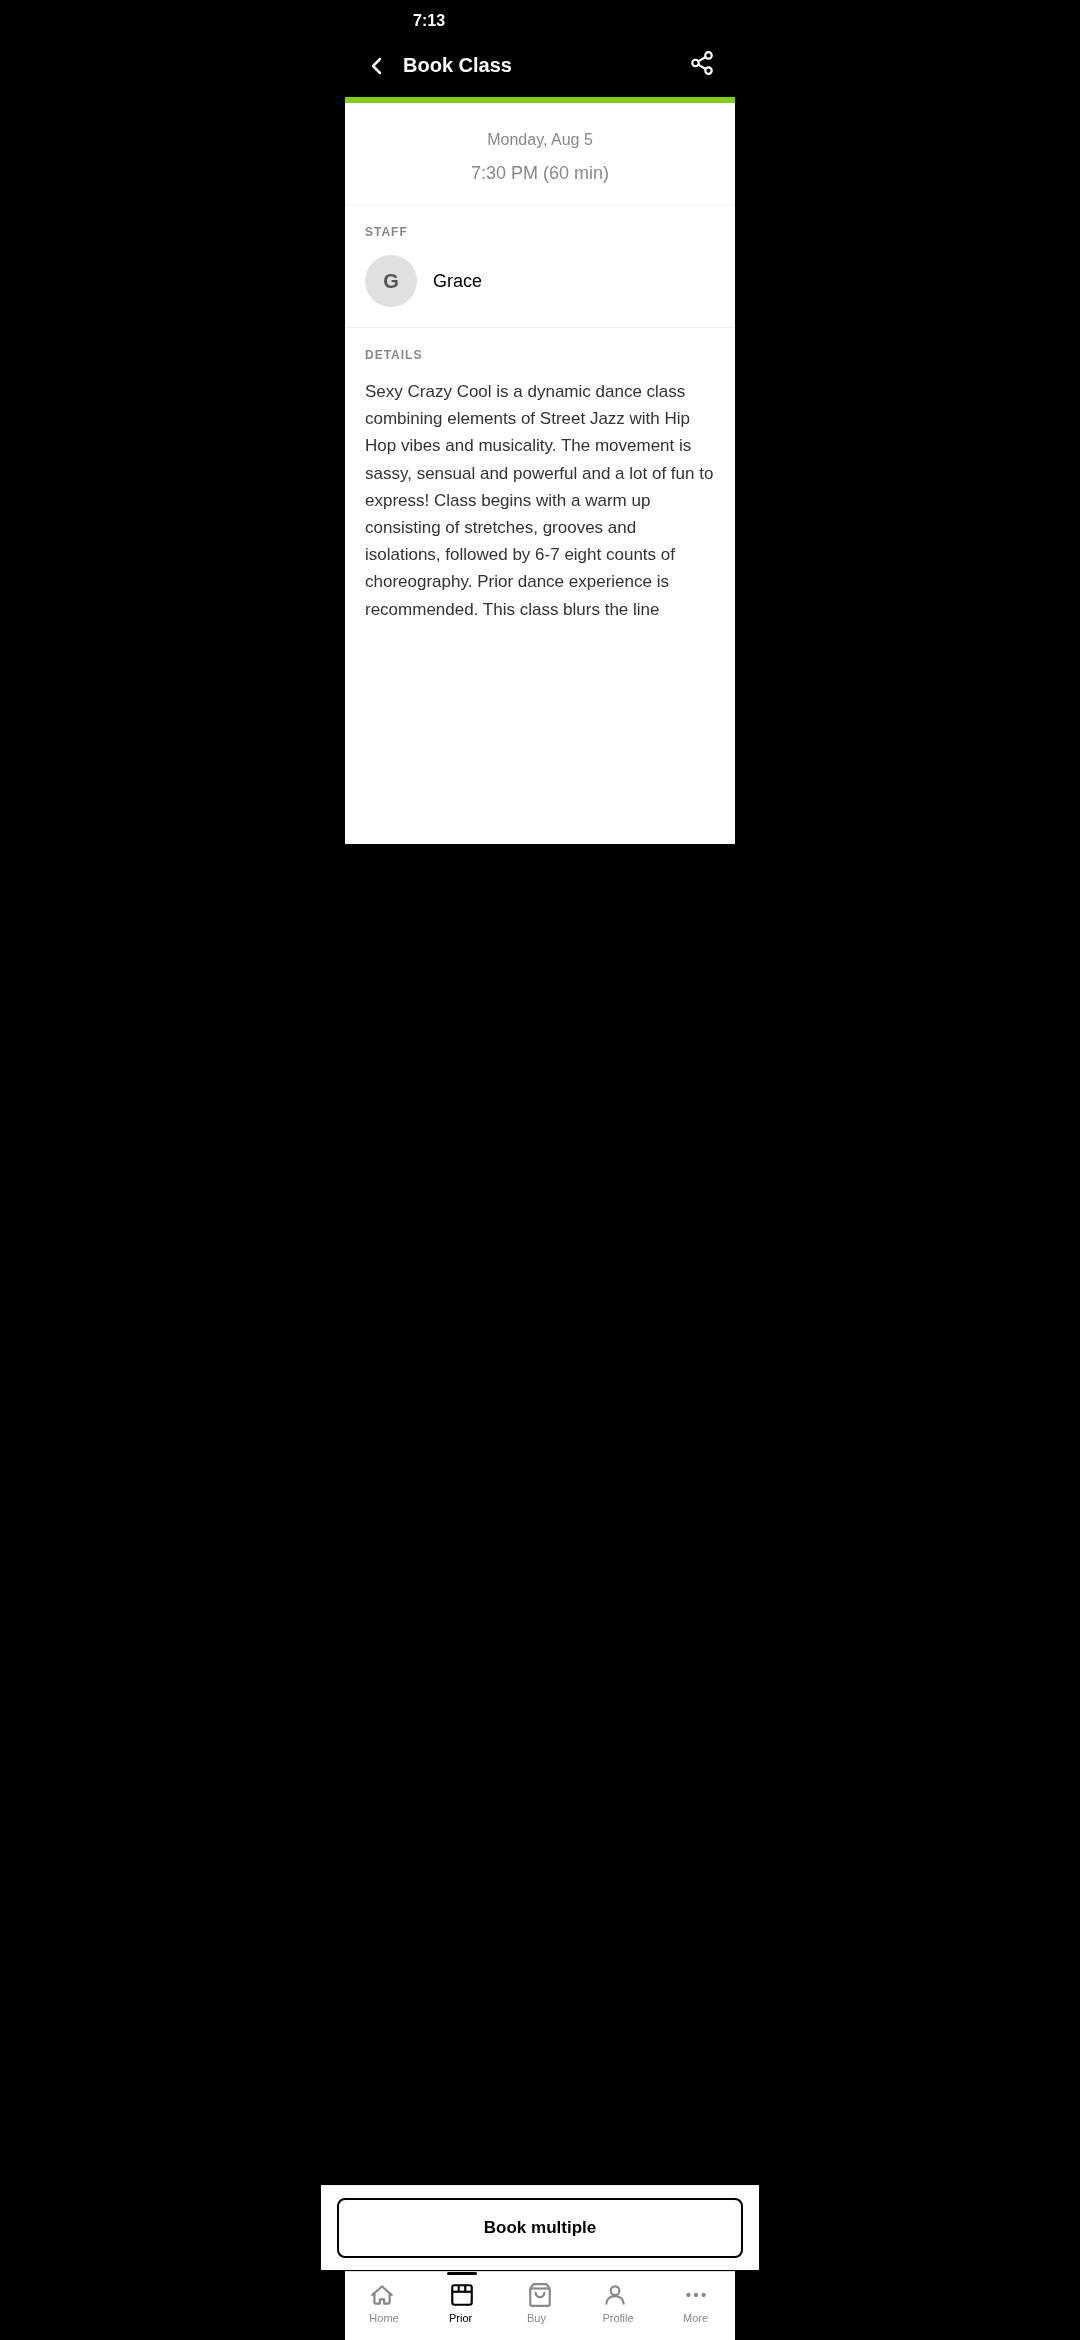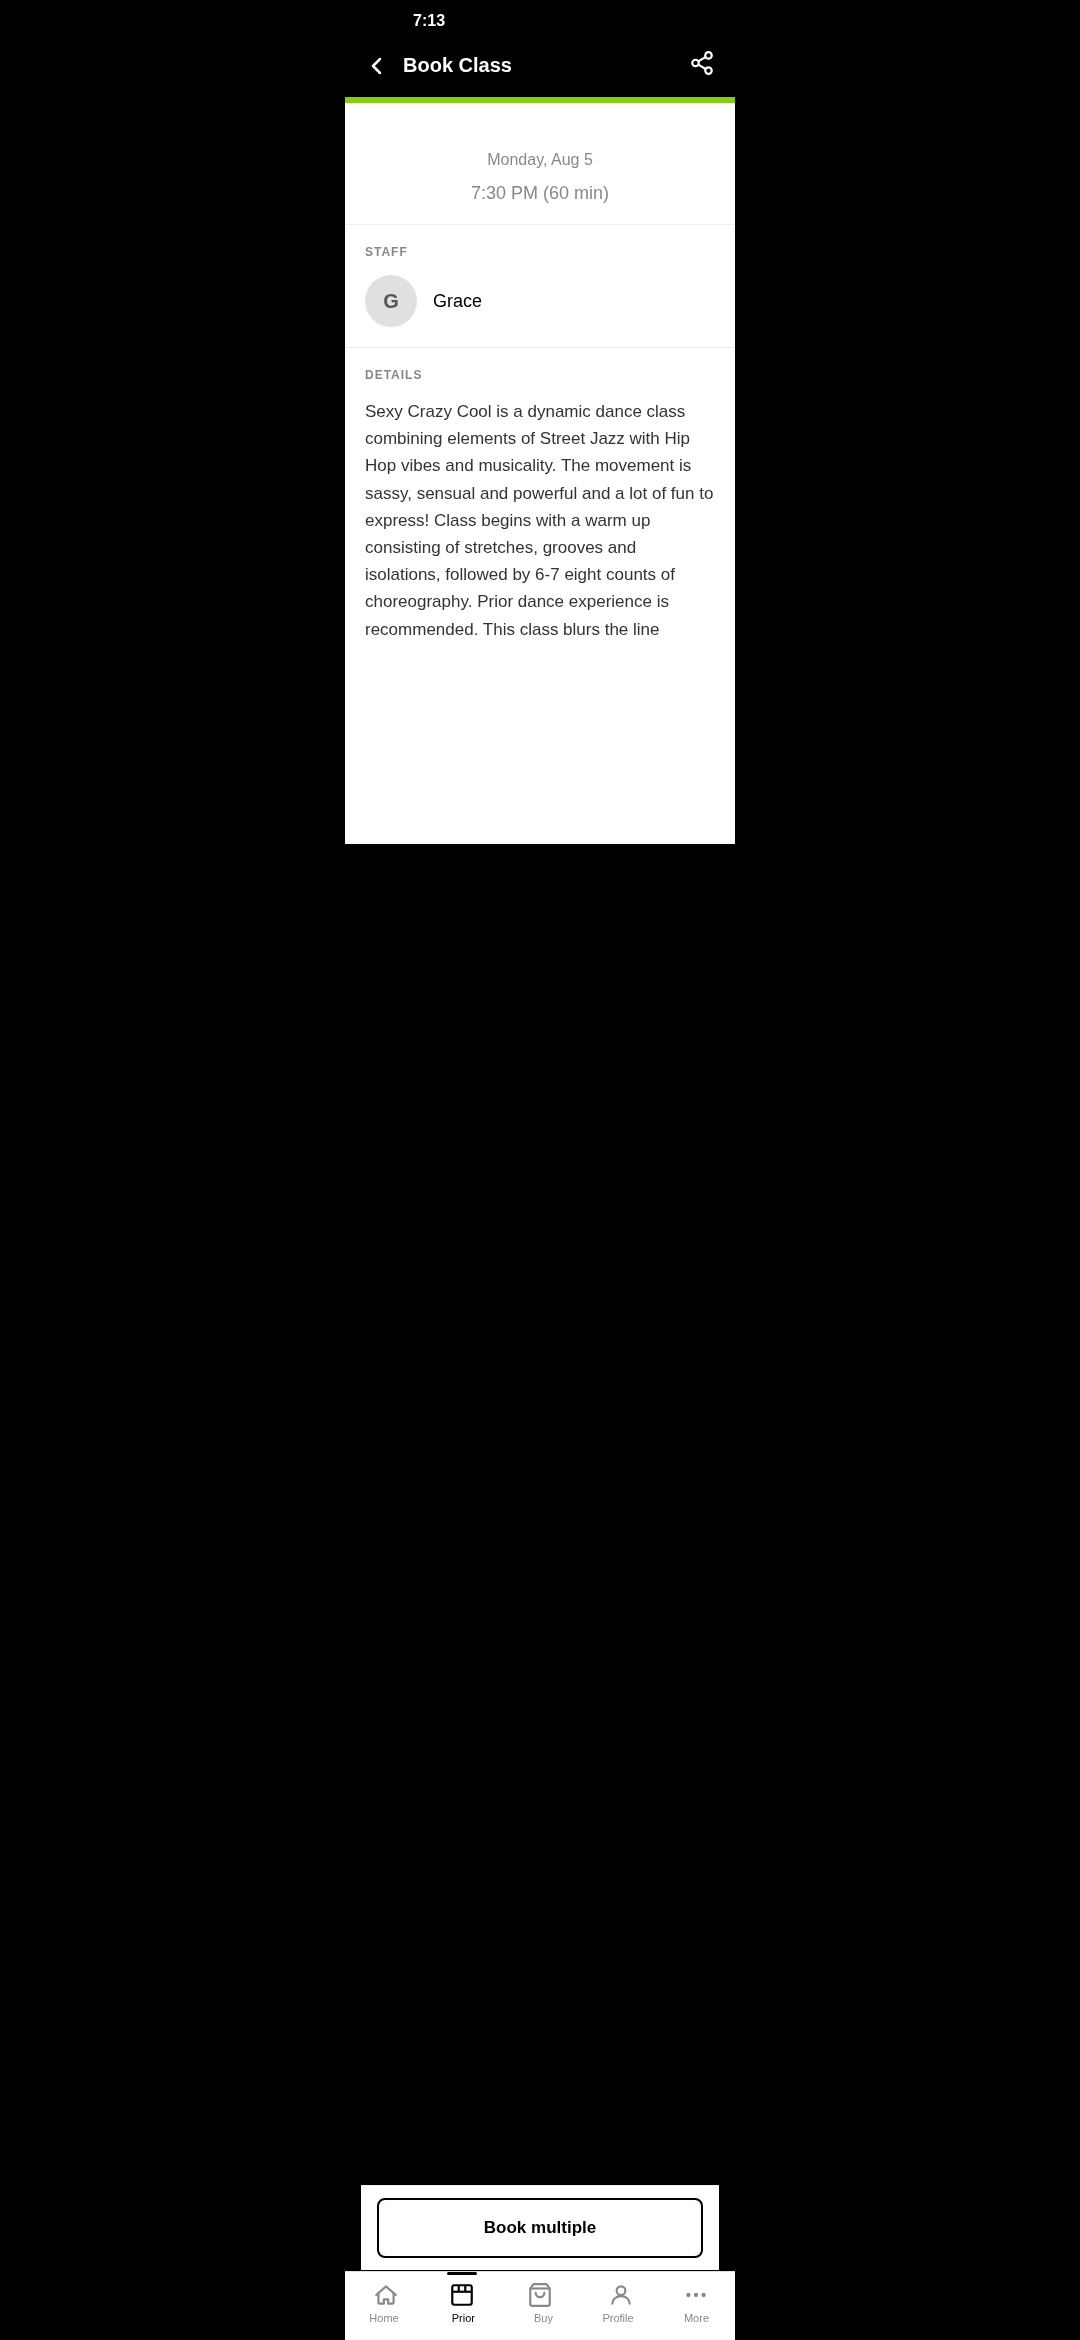--- a/index.html
+++ b/index.html
@@ -77,21 +77,20 @@
       background: #fff;
       color: #000;
       overflow-y: auto;
     }
 
     
     .class-info {
       text-align: center;
       padding: 28px 20px 20px;
       border-bottom: 1px solid #eee;
-      margin-top: 20px;
     }
     .class-date {
       font-size: 16px;
       color: #888;
       margin-bottom: 14px;
     }
     .class-title {
       font-size: 34px;
       font-weight: 700;
       color: #000;
@@ -157,21 +156,21 @@
       color: #333;
       line-height: 1.6;
     }
 
     
     .bottom-buttons {
       position: fixed;
       bottom: 70px;
       left: 50%;
       transform: translateX(-50%);
-      width: 358px;
+      width: 438px;
       display: flex;
       gap: 12px;
       padding: 12px 16px;
       background: #fff;
       border-top: 1px solid #eee;
     }
     .btn-book-multiple {
       flex: 1;
       padding: 18px 12px;
       border: 2px solid #000;
@@ -204,21 +203,21 @@
       background: #fff;
       border-top: 1px solid #ddd;
       display: flex;
       justify-content: space-around;
       align-items: center;
       padding: 10px 0 16px;
     }
     .nav-item {
       display: flex;
       flex-direction: column;
-      align-items: flex-end;
+      align-items: flex-start;
       cursor: pointer;
       flex: 1;
       background: none;
       border: none;
     }
     .nav-icon {
       font-size: 24px;
       color: #888;
       line-height: 1;
     }

